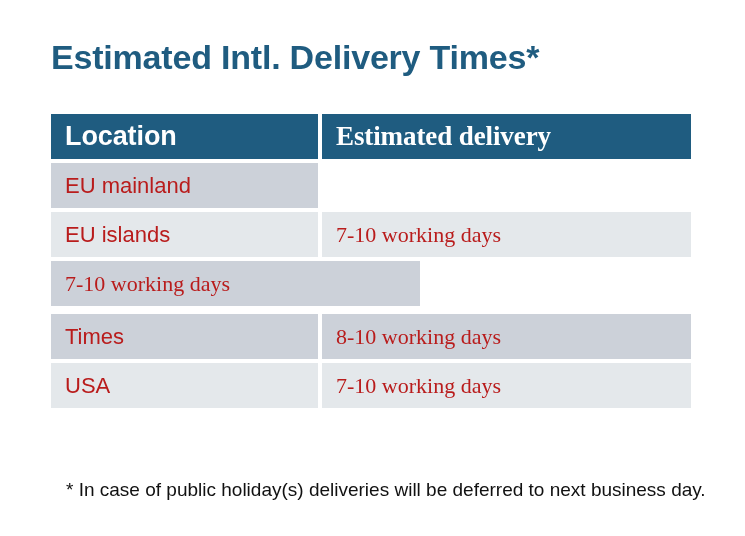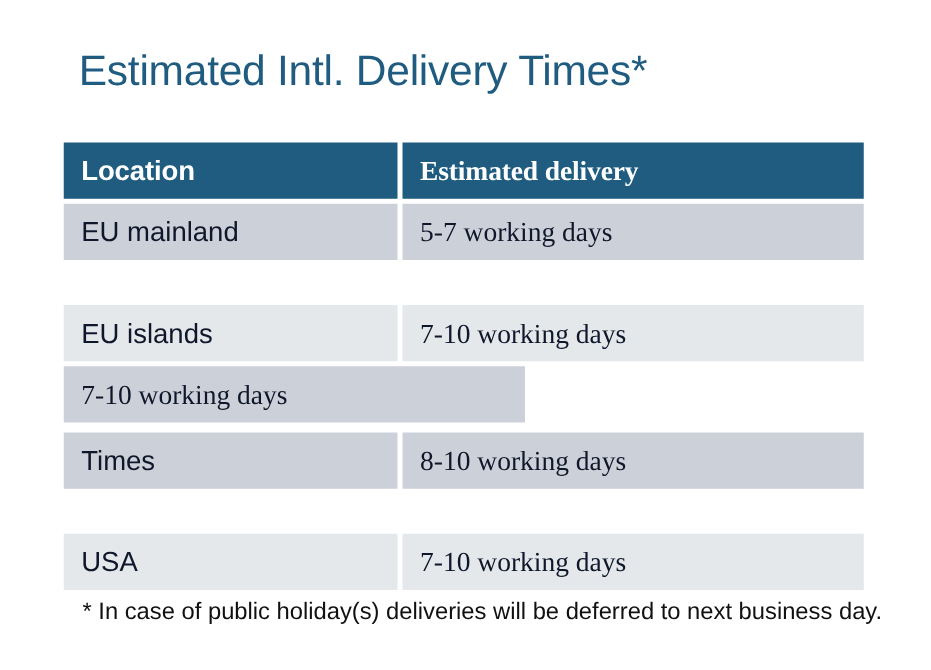--- a/index.html
+++ b/index.html
@@ -16,24 +16,24 @@
 
   .page {
     position: relative;
     width: 745px;
     height: 536px;
     box-sizing: border-box;
   }
 
   .page-title {
     position: absolute;
-    left: 63px;
+    left: 51px;
     top: 38px;
     font-size: 34px;
-    font-weight: normal;
+    font-weight: bold;
     letter-spacing: -0.2px;
     color: #1f5c80;
     white-space: nowrap;
   }
 
   .delivery-table {
     position: absolute;
     left: 51px;
     top: 114px;
     width: 640px;
@@ -61,39 +61,38 @@
   .col-delivery {
     width: 369px;
     flex: 0 0 369px;
     font-family: Liberation Serif, serif;
   }
 
   .header-row .cell {
     background: #1f5c80;
     height: 45px;
     color: #ffffff;
-    font-size: 22px;
+    font-size: 27px;
     font-weight: bold;
     letter-spacing: -0.1px;
   }
 
   .body-row .cell {
     height: 45px;
-    color: #0f172a;
+    color: #b91c1c;
     font-size: 22px;
     font-weight: normal;
   }
 
   .body-row.shade-dark .cell {
     background: #ccd1d9;
   }
 
   .body-row.shade-light .cell {
     background: #e4e8eb;
-    margin-top: 32px;
   }
 
   .footnote {
     position: absolute;
     left: 66px;
     top: 479px;
     font-size: 19px;
     color: #111111;
     white-space: nowrap;
   }
@@ -107,21 +106,20 @@
 
   <div class="delivery-table">
 
     <div class="table-row header-row">
       <div class="cell col-location">Location</div>
       <div class="cell col-delivery">Estimated delivery</div>
     </div>
 
     <div class="table-row body-row shade-dark">
       <div class="cell col-location">EU mainland</div>
-      <div class="cell col-delivery">5-7 working days</div>
     </div>
 
     <div class="table-row body-row shade-light">
       <div class="cell col-location">EU islands</div>
       <div class="cell col-delivery">7-10 working days</div>
     </div>
 
     <div class="table-row body-row shade-dark">
       <div class="cell col-delivery">7-10 working days</div>
     </div>

